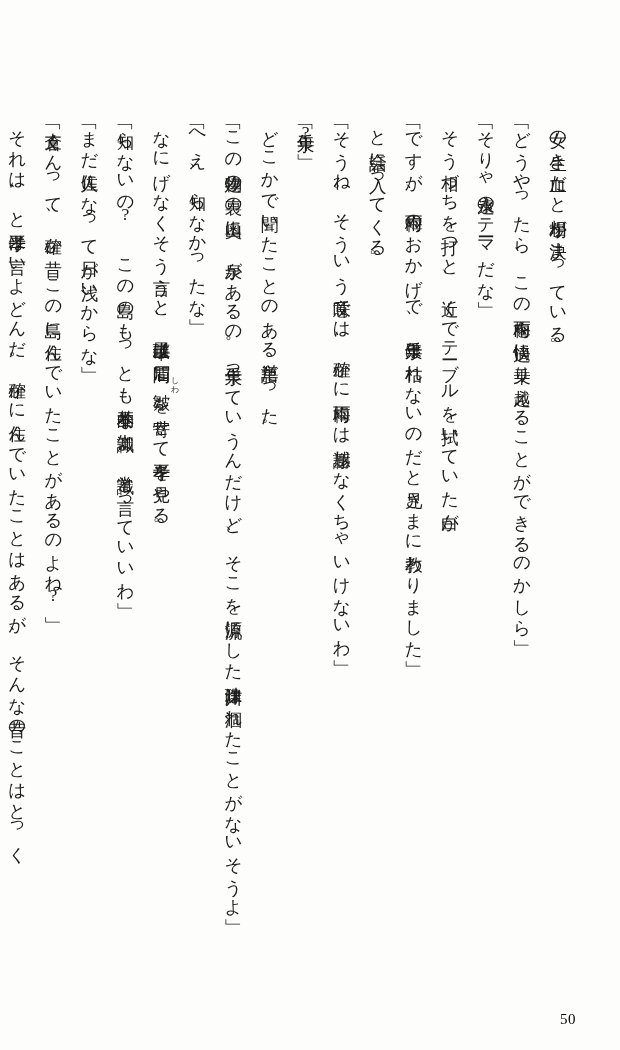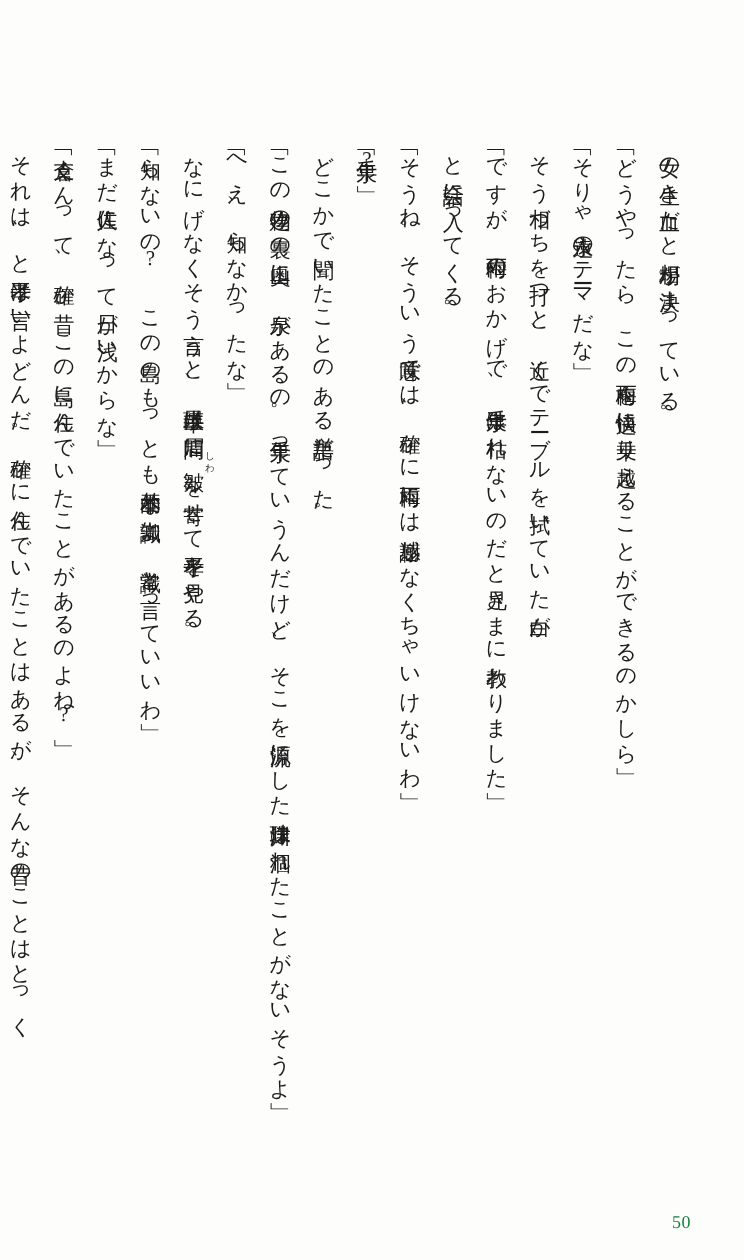--- a/index.html
+++ b/index.html
@@ -56,21 +56,21 @@
     font-size: 8px;
     letter-spacing: 0;
     color: #333;
   }
 
   #page-number {
     position: absolute;
     right: 44px;
     bottom: 22px;
     font-size: 15px;
-    color: #15803d;
+    color: #000000;
     font-family: "Liberation Serif", "DejaVu Serif", serif;
     letter-spacing: 0.5px;
   }
 </style>
 </head>
 <body>
 
 <div id="page">
 
   <div id="text-body">

